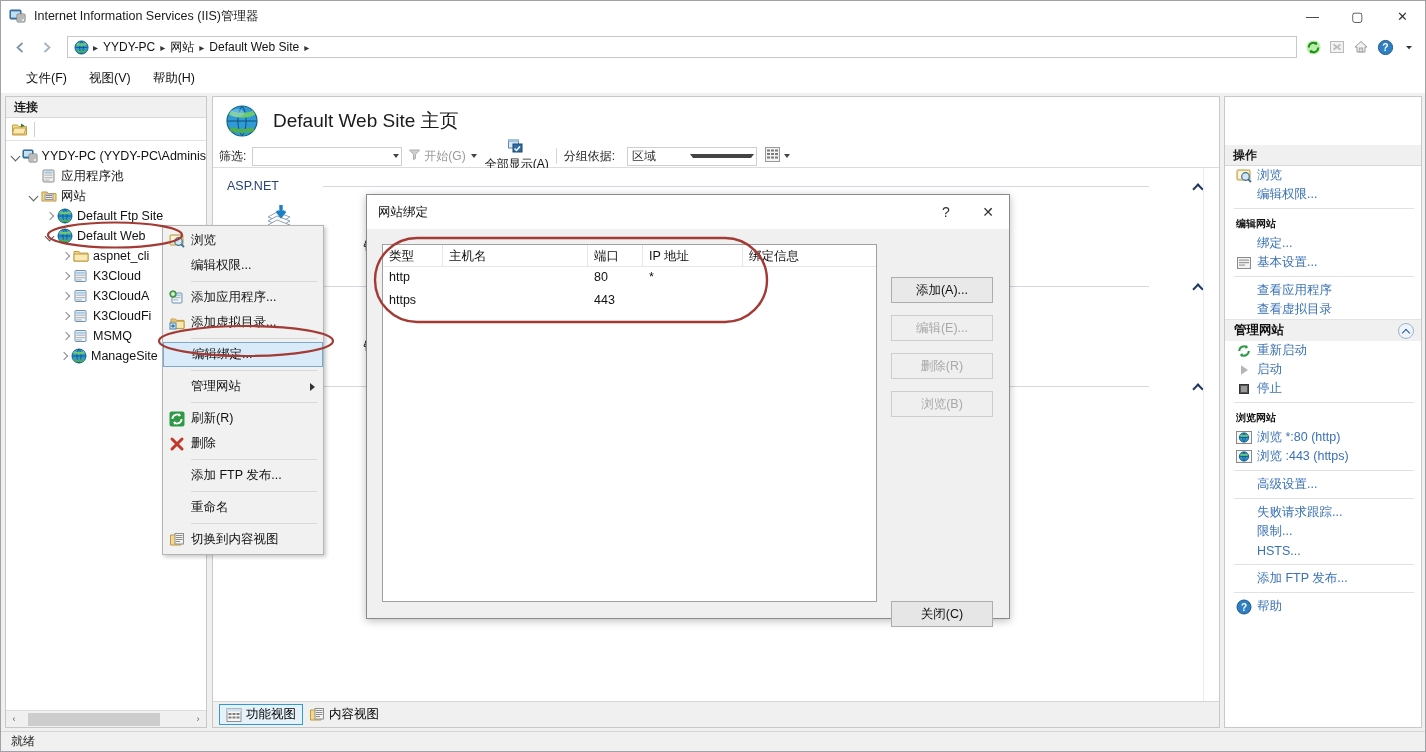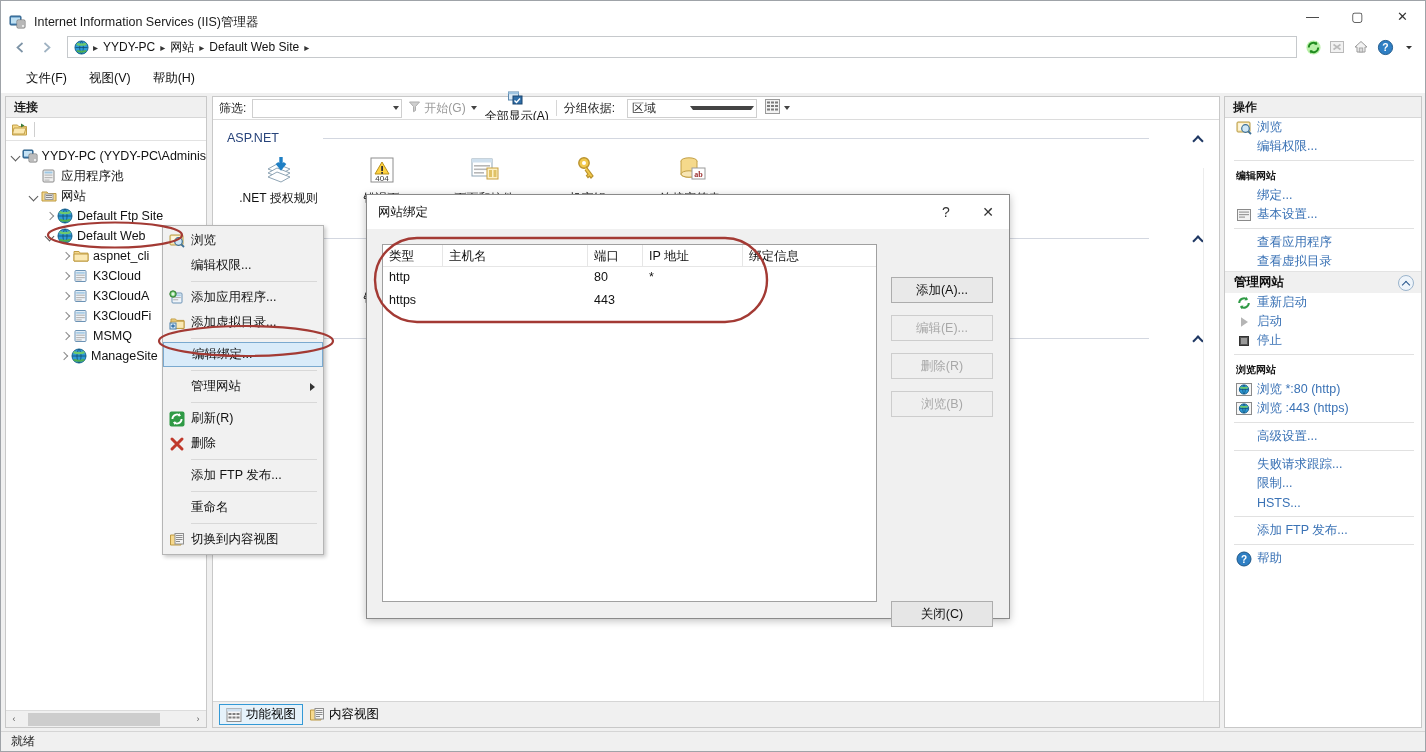--- a/index.html
+++ b/index.html
@@ -16,21 +16,21 @@
     position: relative;
     width: 1426px; height: 752px;
     border: 1px solid #9fa3a8;
     background: #f0f0f0;
   }
 
   
   .titlebar {
     position: absolute; left: 0; top: 0; width: 1424px; height: 30px;
     background: #ffffff;
-    display: flex; align-items: flex-end;
+    display: flex; align-items: center;
   }
   .tb-icon { margin-left: 8px; width: 18px; height: 18px; position: relative; }
   .tb-title { margin-left: 7px; font-size: 12.5px; color: #1b1b1b; }
   .winbtns { margin-left: auto; display: flex; height: 30px; }
   .winbtn {
     width: 45px; height: 30px; display: flex; align-items: center; justify-content: center;
     font-size: 13px; color: #333;
   }
 
   
@@ -182,21 +182,21 @@
   .vtab .ico { width: 16px; height: 16px; margin-right: 4px; }
 
   
   .rightpane {
     position: absolute; left: 1223px; top: 3px; width: 198px; height: 632px;
     background: #ffffff; border: 1px solid #c8c8c8;
   }
   .rp-head {
     height: 21px; background: #f0f0f0; border-bottom: 1px solid #d7d7d7;
     display: flex; align-items: center; padding-left: 8px;
-    font-weight: bold; font-size: 12px; color: #1b1b1b;
+    font-weight: bold; font-size: 12px; color: #1b1b1b; margin-top: 48px;
   }
   .act-group-title {
     display: flex; align-items: center; height: 22px;
     font-weight: bold; color: #111; font-size: 12.5px; padding-left: 9px;
     border-top: 1px solid #e3e3e3; background: #f0f0f0;
   }
   .act-group-title .collapse {
     margin-left: auto; margin-right: 7px; width: 16px; height: 16px; border-radius: 8px;
     border: 1px solid #9bb4cc; background: #eef4fa; position: relative;
   }
@@ -542,20 +542,32 @@
       <div class="left-hscroll">
         <div class="hs-arrow">‹</div>
         <div class="hs-track">
           <div class="hs-thumb"></div>
         </div>
         <div class="hs-arrow">›</div>
       </div>
     </div>
 
     <div class="centerpane">
+      <div class="cp-title">
+        <span class="cp-globe">
+          <svg width="34" height="34" viewBox="0 0 34 34">
+            <circle cx="17" cy="17" r="15" fill="#2f9ad6" stroke="#15618f" stroke-width="1.2"></circle>
+            <path d="M2.4 17h29.2M17 2.2c5.5 5.6 5.5 23.8 0 29.6M17 2.2c-5.5 5.6-5.5 23.8 0 29.6" fill="none" stroke="#0f4e75" stroke-width="1"></path>
+            <path d="M5 8.5c5 3.5 19 3.5 24 0" fill="none" stroke="#6ec96e" stroke-width="5"></path>
+            <path d="M5.5 24.5c5 3.2 18 3.2 23 0" fill="none" stroke="#4fae4f" stroke-width="4.2"></path>
+            <ellipse cx="12" cy="9" rx="7" ry="4" fill="#9fd8f5" opacity=".45"></ellipse>
+          </svg>
+        </span>
+        <span class="cp-title-text">Default Web Site 主页</span>
+      </div>
 
       <div class="filterbar">
         <span class="flabel">筛选:</span>
         <div class="finput">
           <span class="caret-dn"></span>
         </div>
         <div class="fbtn">
           <span class="g" style="margin-right:3px;">
             <svg width="13" height="13" viewBox="0 0 13 13">
                 <path d="M1.5 2h10l-4 4.5v4l-2 1.2v-5.2z" fill="#cfcfcf" stroke="#adadad"></path>

